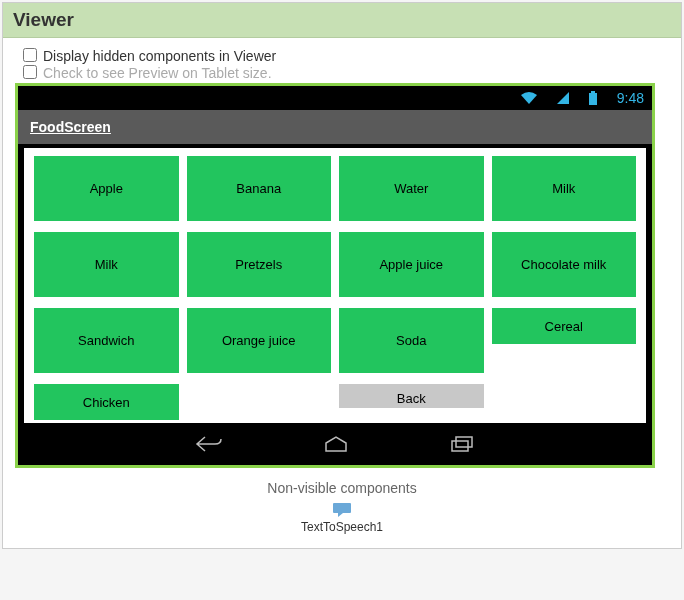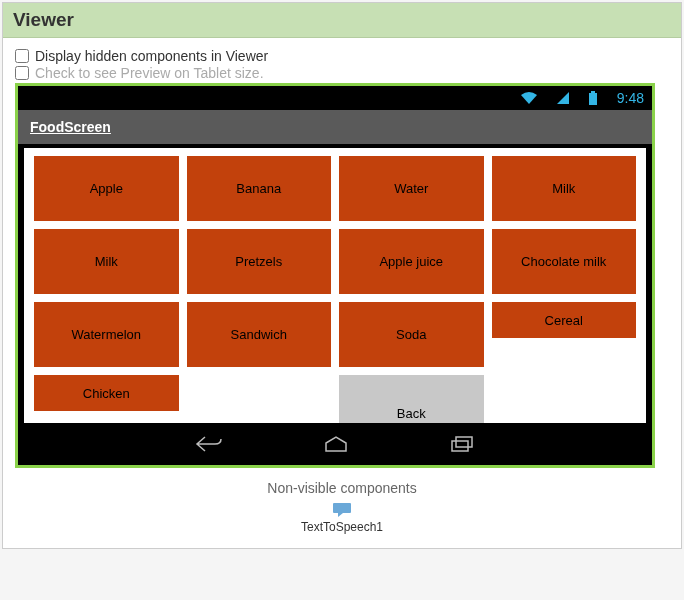--- a/index.html
+++ b/index.html
@@ -21,24 +21,25 @@
     font-weight: bold;
     font-size: 19px;
     color: #333;
     border-bottom: 1px solid #b4cca0;
   }
   .panel-body {
     padding: 10px 12px 14px 12px;
   }
   .check-row {
     display: flex;
-    align-items: center;
+    align-items: flex-start;
     font-size: 14px;
     color: #333;
     margin-bottom: 1px;
+    margin-left: 8px;
   }
   .check-row input {
     margin-right: 6px;
     width: 14px;
     height: 14px;
   }
   .check-row.disabled { color: #aaa; }
 
   .device-frame {
     margin-top: 2px;
@@ -84,37 +85,37 @@
     padding: 8px 10px 0 10px;
     overflow: hidden;
   }
   .button-grid {
     display: grid;
     grid-template-columns: repeat(4, 1fr);
     gap: 8px;
     height: 100%;
   }
   .food-btn {
-    background: #c2410c;
+    background: #22c55e;
     border: none;
     font-size: 13px;
     color: #000;
     height: 65px;
     display:flex;
     align-items:center;
     justify-content:center;
     cursor:pointer;
   }
   .food-btn.lastrow { height: 36px; align-items:flex-end; padding-bottom:10px;}
   .back-btn {
     background: #c8c8c8;
     border:none;
     font-size:13px;
     color:#000;
-    height:48px;
+    height:24px;
     display:flex;
     align-items:flex-end;
     justify-content:center;
     padding-bottom:2px;
     cursor:pointer;
   }
   .spacer-cell { background: transparent; height:36px;}
   .navbar {
     height: 38px;
     background: #000;
@@ -195,22 +196,22 @@
           <button class="food-btn">Apple</button>
           <button class="food-btn">Banana</button>
           <button class="food-btn">Water</button>
           <button class="food-btn">Milk</button>
 
           <button class="food-btn">Milk</button>
           <button class="food-btn">Pretzels</button>
           <button class="food-btn">Apple juice</button>
           <button class="food-btn">Chocolate milk</button>
 
-          <button class="food-btn">Watermelon</button>
           <button class="food-btn">Sandwich</button>
+          <button class="food-btn">Orange juice</button>
           <button class="food-btn">Soda</button>
 
           <button class="food-btn lastrow">Cereal</button>
           <button class="food-btn lastrow">Chicken</button>
           <div class="spacer-cell"></div>
           <button class="back-btn">Back</button>
         </div>
       </div>
 
       <div class="navbar">

